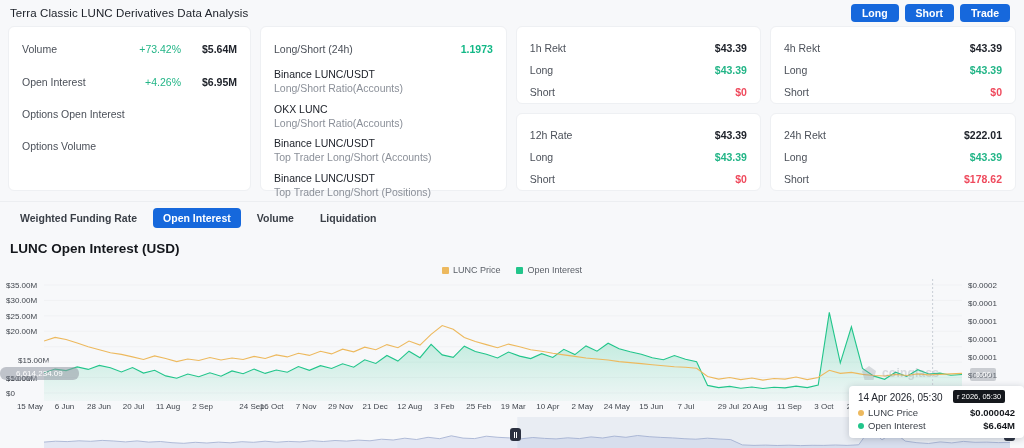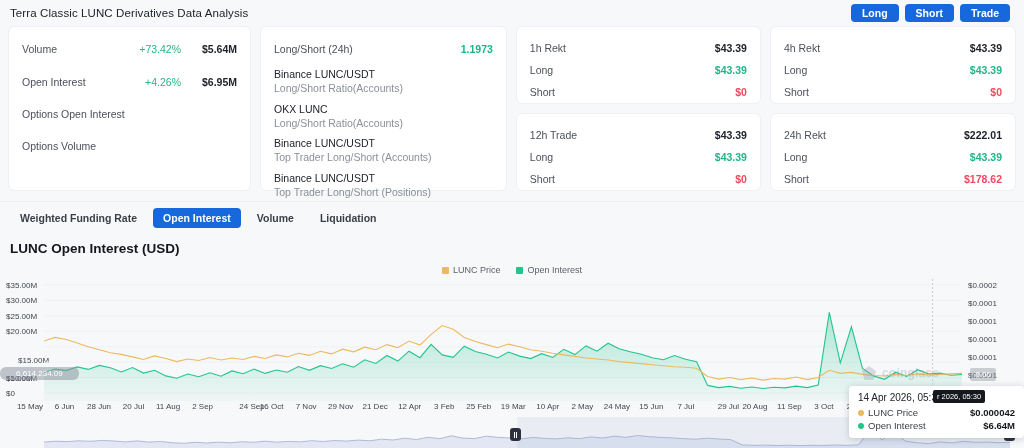--- a/index.html
+++ b/index.html
@@ -172,21 +172,21 @@
     padding: 6px 9px 7px 9px; width: 175px;
     z-index: 20;
   }
   .tt-title { font-size: 10px; color: #20242c; margin-bottom: 4px; }
   .tt-row { display: flex; align-items: center; font-size: 9.5px; margin-top: 2px; }
   .tt-dot { width: 6px; height: 6px; border-radius: 50%; margin-right: 4px; }
   .tt-name { color: #3a3f47; }
   .tt-val { margin-left: auto; color: #14171c; font-weight: 700; }
 
   .x-crosshair-badge {
-    position: absolute; left: 933px; top: 390px;
+    position: absolute; left: 953px; top: 390px;
     background: #15181d; color: #fff;
     font-size: 7.5px; padding: 2px 4px; border-radius: 2px;
     white-space: nowrap; overflow: hidden; z-index: 21;
   }
 </style>
 </head>
 <body>
 
 <div class="page">
 
@@ -257,21 +257,21 @@
           <span class="k">Long</span>
           <span class="v green">$43.39</span>
         </div>
         <div class="kv">
           <span class="k">Short</span>
           <span class="v red">$0</span>
         </div>
       </div>
       <div class="card">
         <div class="kv">
-          <span class="k">12h Trade</span>
+          <span class="k">12h Rate</span>
           <span class="v">$43.39</span>
         </div>
         <div class="kv">
           <span class="k">Long</span>
           <span class="v green">$43.39</span>
         </div>
         <div class="kv">
           <span class="k">Short</span>
           <span class="v red">$0</span>
         </div>
@@ -381,21 +381,21 @@
       <div class="tick" style="left: 64.5185px;">6 Jun</div>
       <div class="tick" style="left: 99.037px;">28 Jun</div>
       <div class="tick" style="left: 133.556px;">20 Jul</div>
       <div class="tick" style="left: 168.074px;">11 Aug</div>
       <div class="tick" style="left: 202.593px;">2 Sep</div>
       <div class="tick" style="left: 252px;">24 Sep</div>
       <div class="tick" style="left: 271.63px;">16 Oct</div>
       <div class="tick" style="left: 306.148px;">7 Nov</div>
       <div class="tick" style="left: 340.667px;">29 Nov</div>
       <div class="tick" style="left: 375.185px;">21 Dec</div>
-      <div class="tick" style="left: 409.704px;">12 Apr</div>
+      <div class="tick" style="left: 409.704px;">12 Aug</div>
       <div class="tick" style="left: 444.222px;">3 Feb</div>
       <div class="tick" style="left: 478.741px;">25 Feb</div>
       <div class="tick" style="left: 513.259px;">19 Mar</div>
       <div class="tick" style="left: 547.778px;">10 Apr</div>
       <div class="tick" style="left: 582.296px;">2 May</div>
       <div class="tick" style="left: 616.815px;">24 May</div>
       <div class="tick" style="left: 651.333px;">15 Jun</div>
       <div class="tick" style="left: 685.852px;">7 Jul</div>
       <div class="tick" style="left: 720.37px; padding-left: 16px;">29 Jul</div>
       <div class="tick" style="left: 754.889px;">20 Aug</div>

